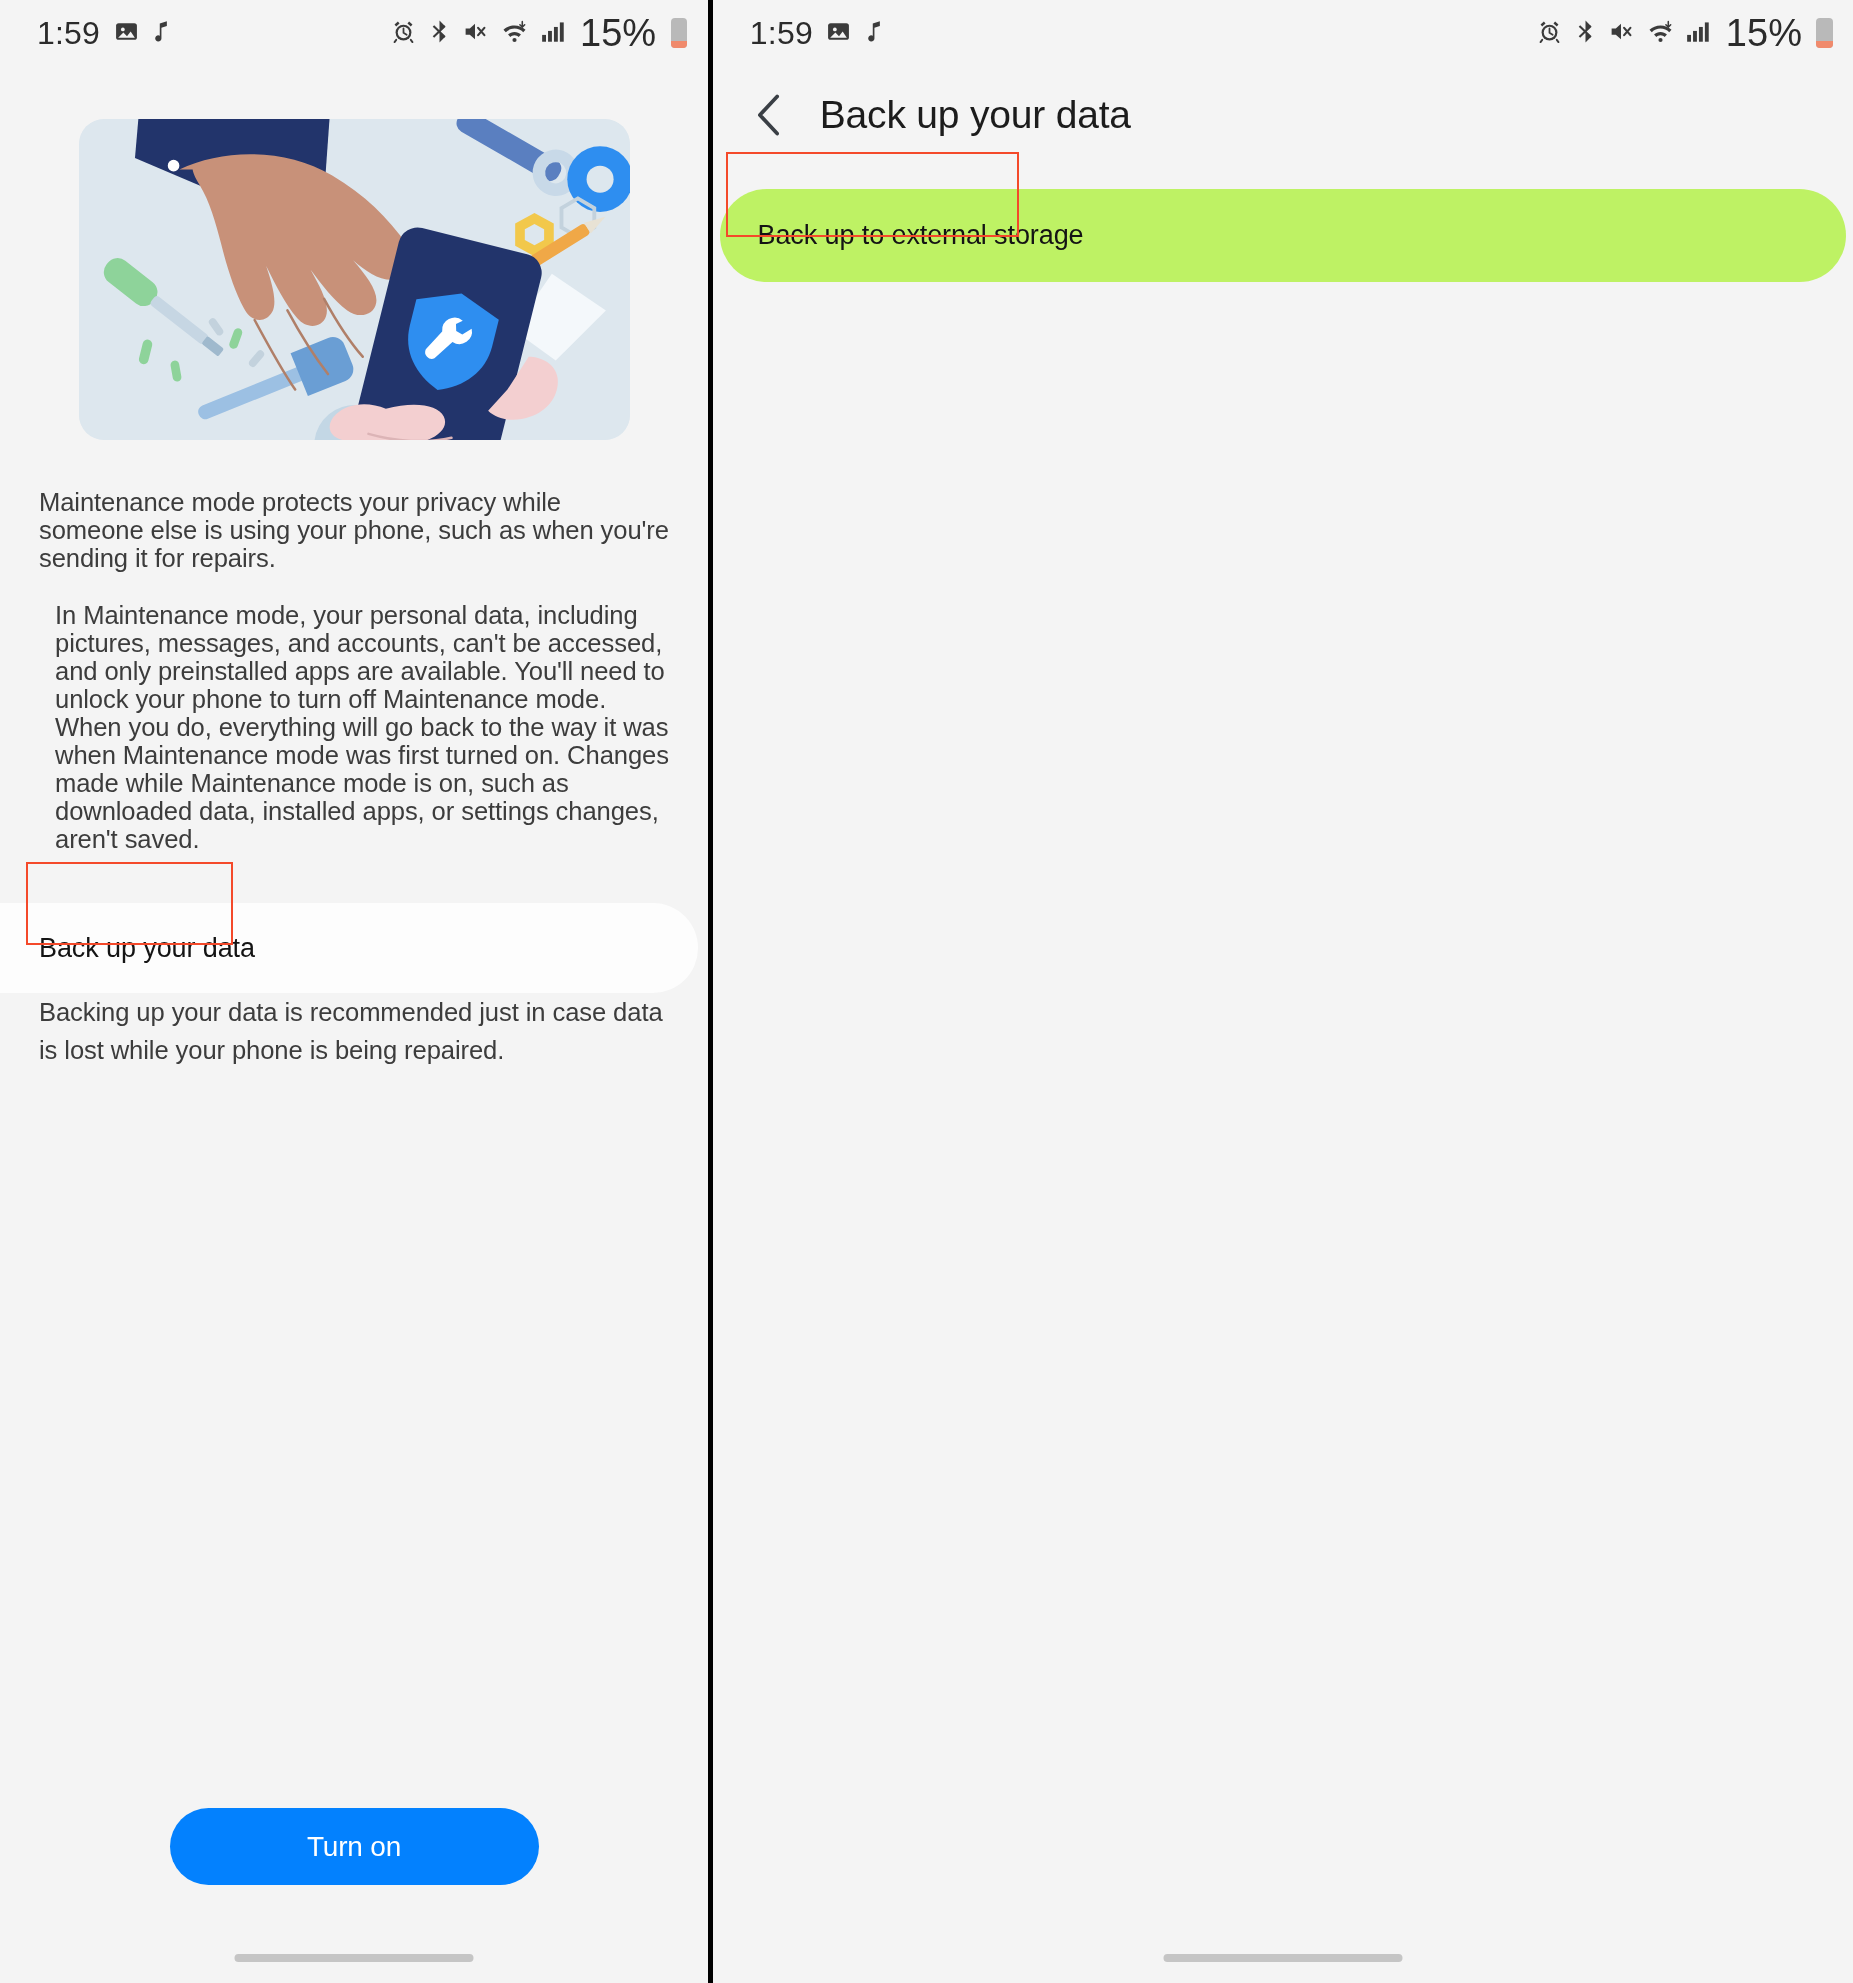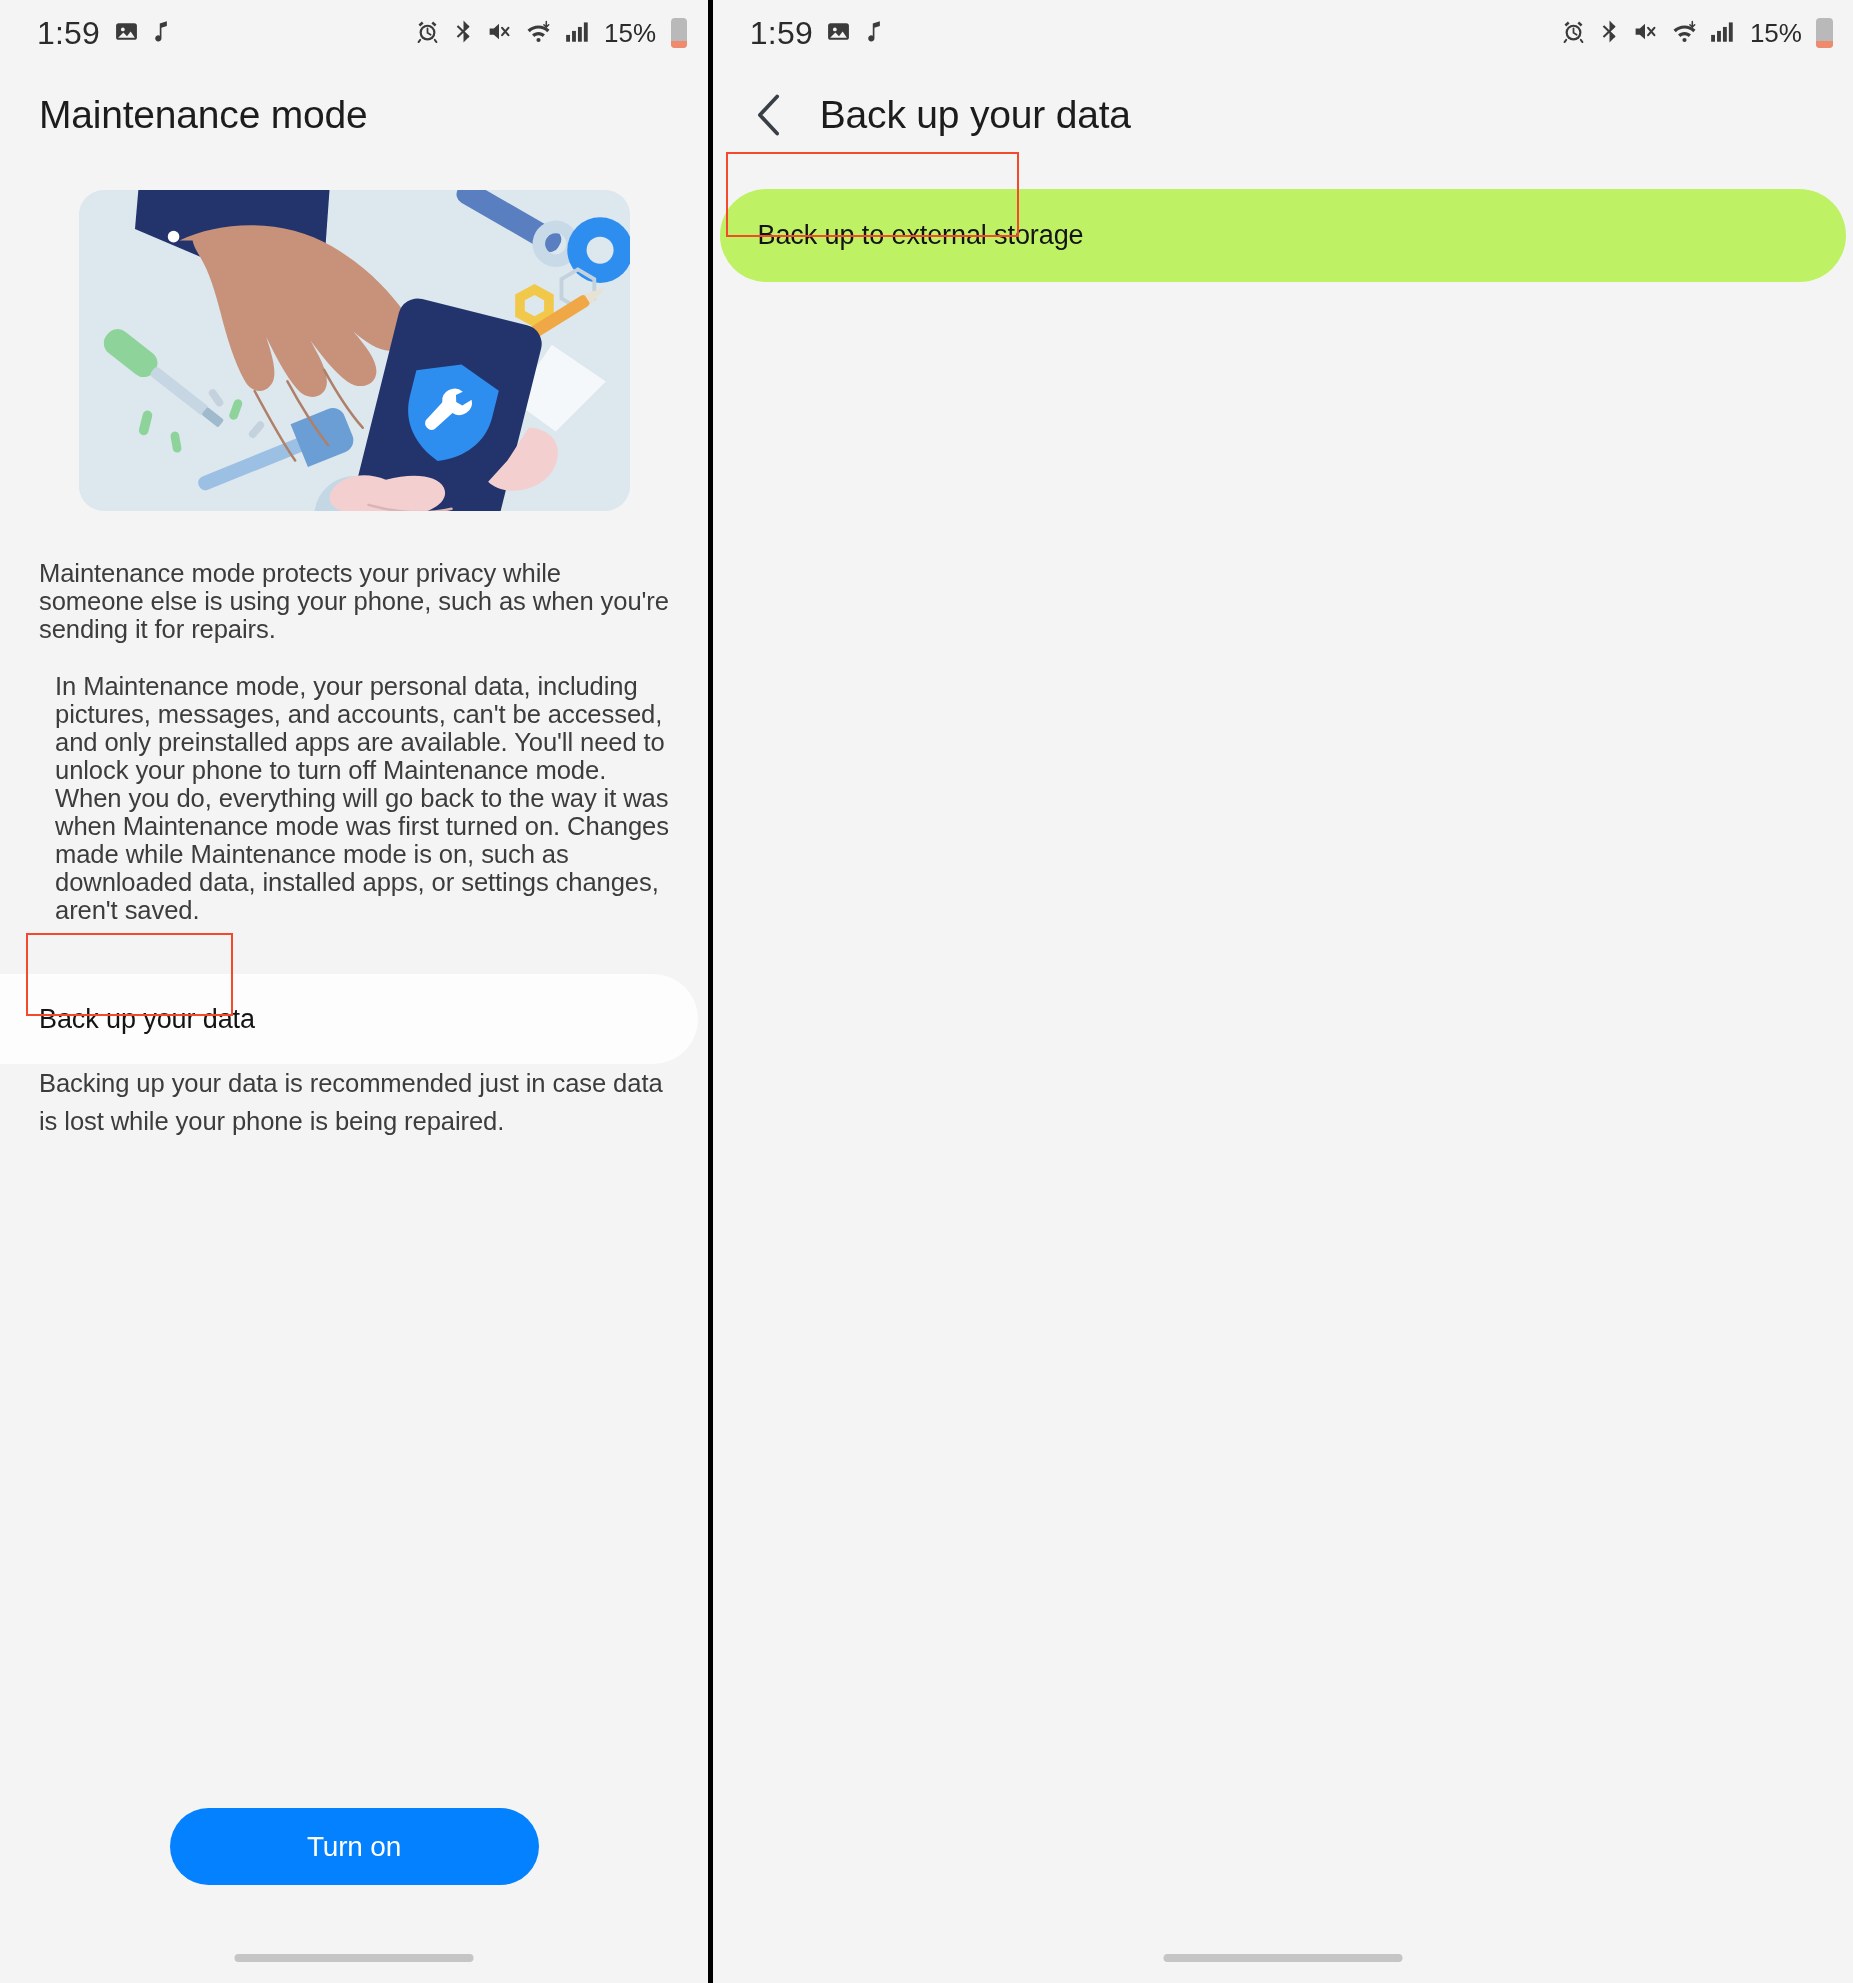--- a/index.html
+++ b/index.html
@@ -42,21 +42,21 @@
     letter-spacing: 0.2px;
   }
   .sb-right {
     margin-left: auto;
     display: flex;
     align-items: center;
     gap: 12.6px;
   }
   .sb-ico { display: block; }
   .sb-batt-text {
-    font-size: 26px;
+    font-size: 38px;
     color: #2b2b2b;
     margin-left: 1.9px;
     margin-right: 1.9px;
   }
   .batt {
     width: 16.4px; height: 30px;
     border-radius: 3.9px;
     background: #b9b9b9;
     position: relative;
     overflow: hidden;
@@ -270,21 +270,20 @@
               <rect x="16.6" y="3" width="3.4" height="17" fill="#3b3b3b"></rect>
             </svg>
         </span>
         <span class="sb-batt-text">15%</span>
         <span class="batt">
             <span class="batt-fill"></span>
           </span>
       </div>
     </div>
 
-    <div class="page-title">Maintenance mode</div>
 
     <div class="illustration">
       <svg class="ill-svg" viewBox="0 0 571 332">
         <rect width="571" height="332" rx="26" fill="#dde7ee"></rect>
         <g>
 
           <g transform="rotate(38 60 175)">
             <rect x="20" y="160" width="62" height="28" rx="13" fill="#8ed39a"></rect>
             <rect x="80" y="168" width="70" height="12" rx="4" fill="#c6d6e3"></rect>
             <rect x="148" y="169" width="22" height="10" rx="2" fill="#9fb9cd"></rect>

